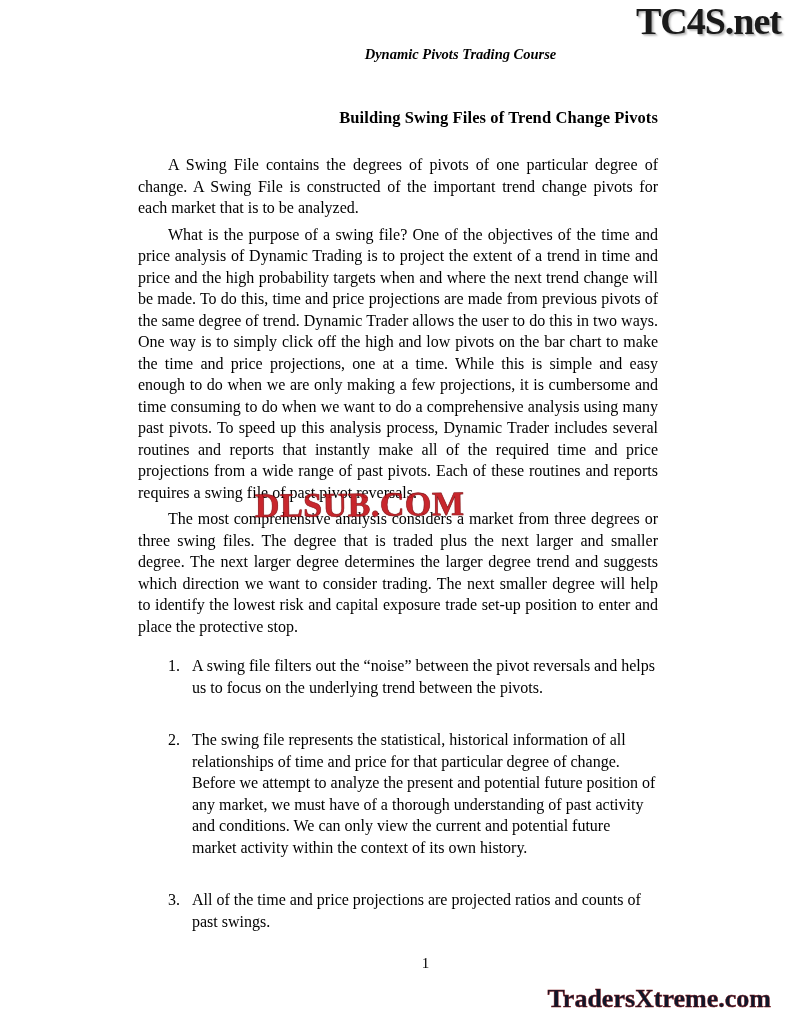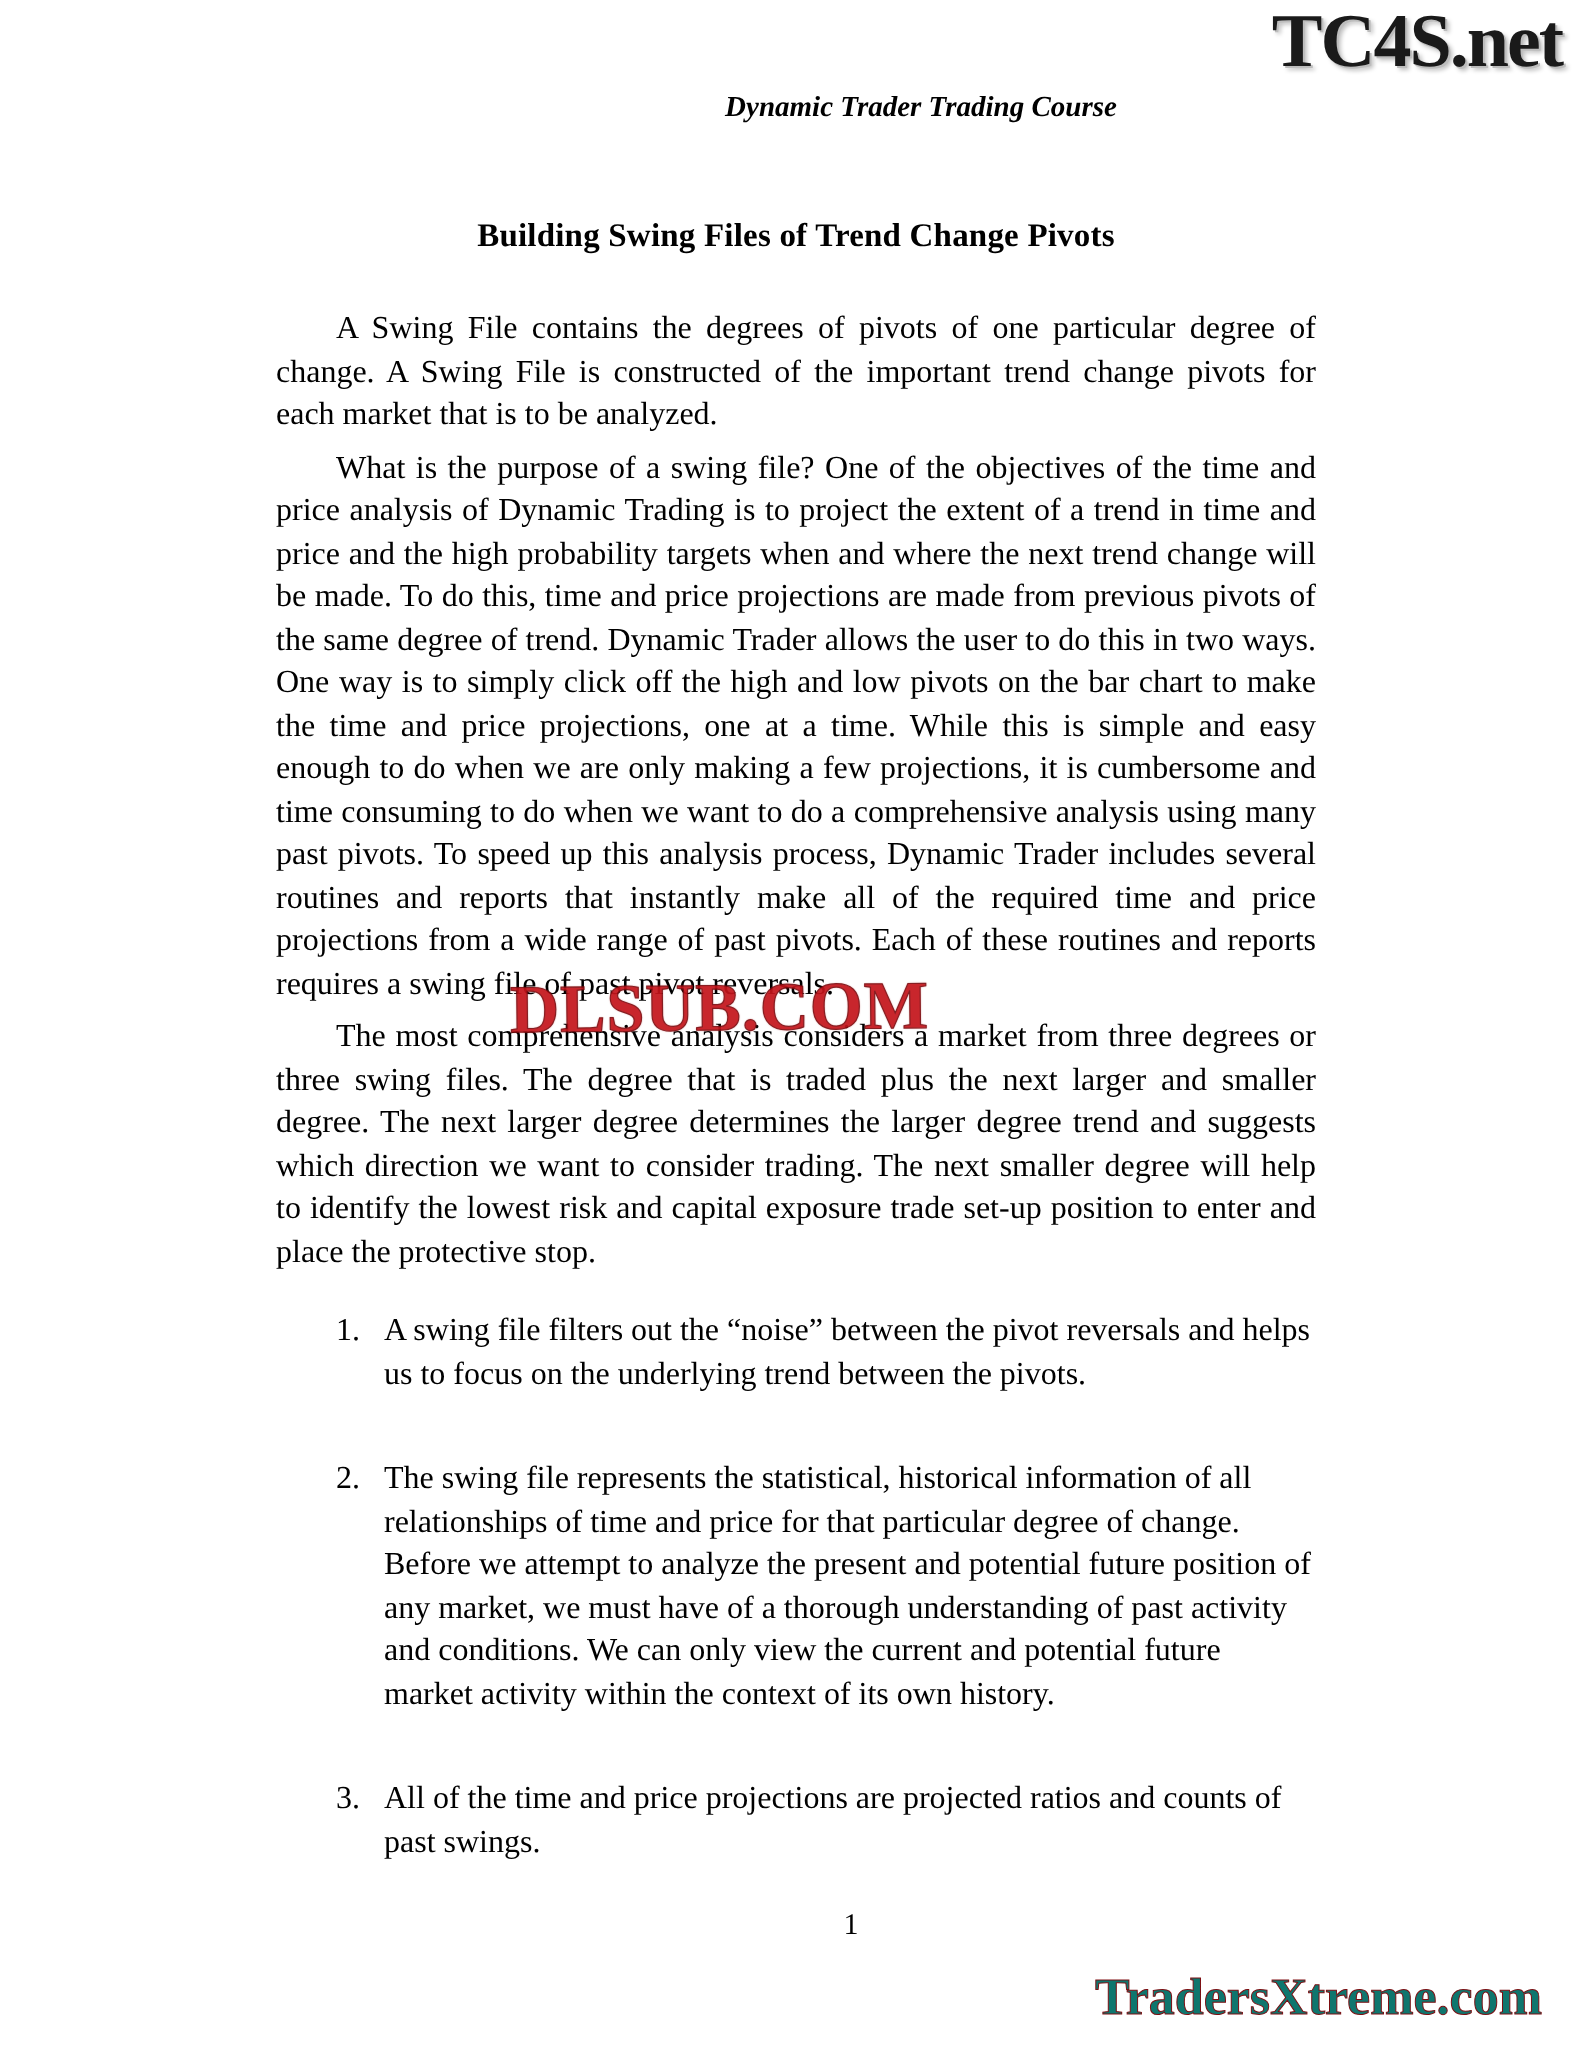--- a/index.html
+++ b/index.html
@@ -55,21 +55,21 @@
 
   
   .doc-body {
     position: absolute;
     top: 108px;
     left: 138px;
     width: 520px;
   }
 
   .doc-title {
-    text-align: center;
+    text-align: right;
     font-weight: bold;
     font-size: 16.5px;
     margin: 0 0 26px 0;
     letter-spacing: 0.1px;
   }
 
   p.para {
     margin: 0 0 0 0;
     font-size: 16px;
     line-height: 1.345;
@@ -127,34 +127,34 @@
   }
 
   
   .wm-bottom {
     position: absolute;
     bottom: 10px;
     right: 20px;
     font-family: "Liberation Serif", serif;
     font-weight: bold;
     font-size: 26px;
-    color: #0f766e;
+    color: #0f172a;
     -webkit-text-stroke: 0.5px #7d0c10;
     white-space: nowrap;
     letter-spacing: 0px;
   }
 </style>
 </head>
 <body>
 
 <div class="page">
 
   <div class="wm-topright">TC4S.net</div>
 
-  <div class="running-header">Dynamic Trader Trading Course</div>
+  <div class="running-header">Dynamic Pivots Trading Course</div>
 
   <div class="doc-body">
 
     <h1 class="doc-title">Building Swing Files of Trend Change Pivots</h1>
 
     <p class="para">A Swing File contains the degrees of pivots of one particular degree of change. A Swing File is constructed of the important trend change pivots for each market that is to be analyzed.</p>
 
     <p class="para">What is the purpose of a swing file? One of the objectives of the time and price analysis of Dynamic Trading is to project the extent of a trend in time and price and the high probability targets when and where the next trend change will be made. To do this, time and price projections are made from previous pivots of the same degree of trend. Dynamic Trader allows the user to do this in two ways. One way is to simply click off the high and low pivots on the bar chart to make the time and price projections, one at a time. While this is simple and easy enough to do when we are only making a few projections, it is cumbersome and time consuming to do when we want to do a comprehensive analysis using many past pivots. To speed up this analysis process, Dynamic Trader includes several routines and reports that instantly make all of the required time and price projections from a wide range of past pivots. Each of these routines and reports requires a swing file of past pivot reversals.</p>
 
     <p class="para">The most comprehensive analysis considers a market from three degrees or three swing files. The degree that is traded plus the next larger and smaller degree. The next larger degree determines the larger degree trend and suggests which direction we want to consider trading. The next smaller degree will help to identify the lowest risk and capital exposure trade set-up position to enter and place the protective stop.</p>

